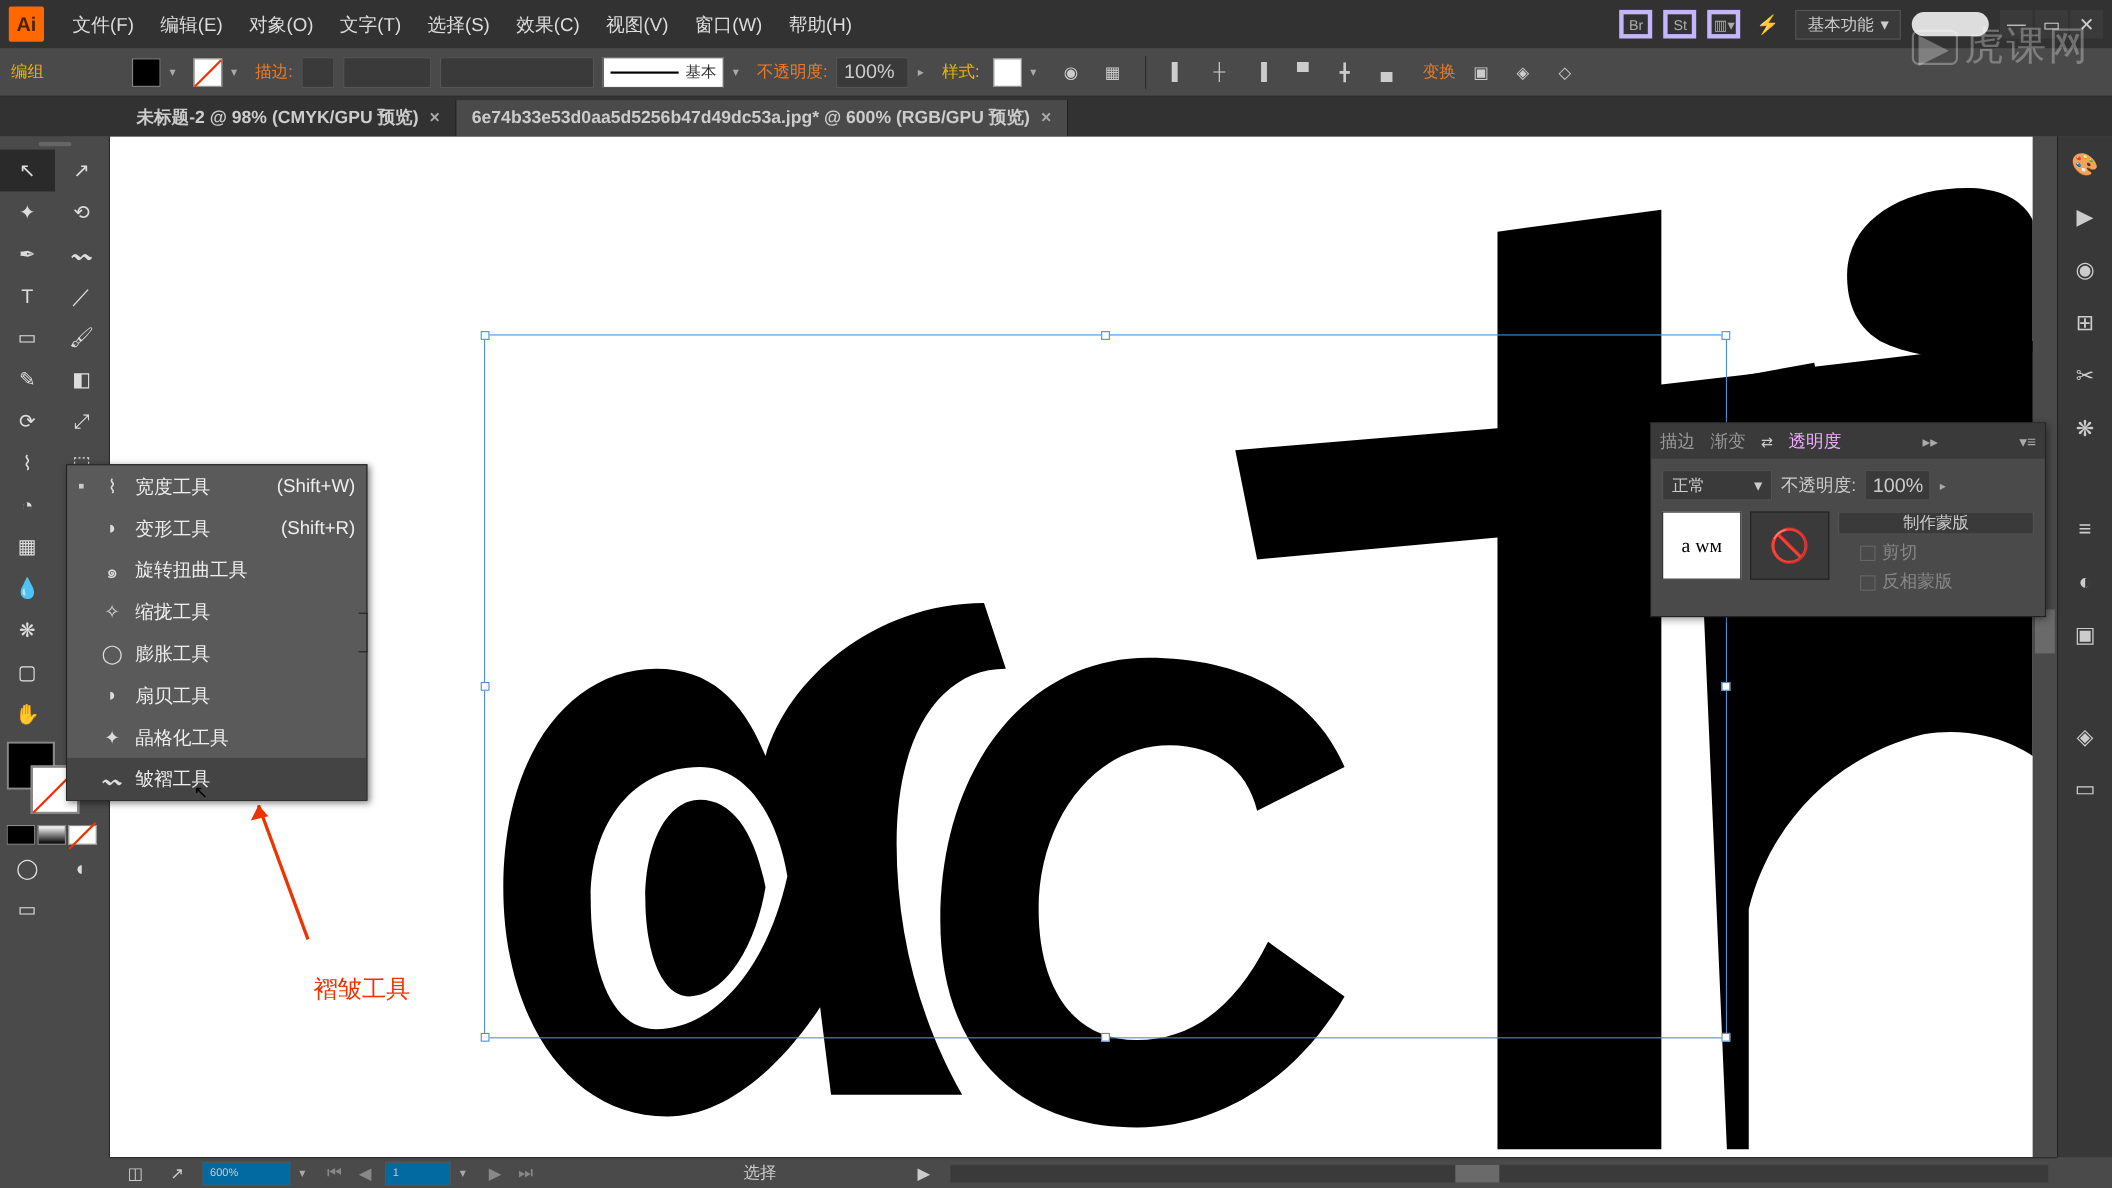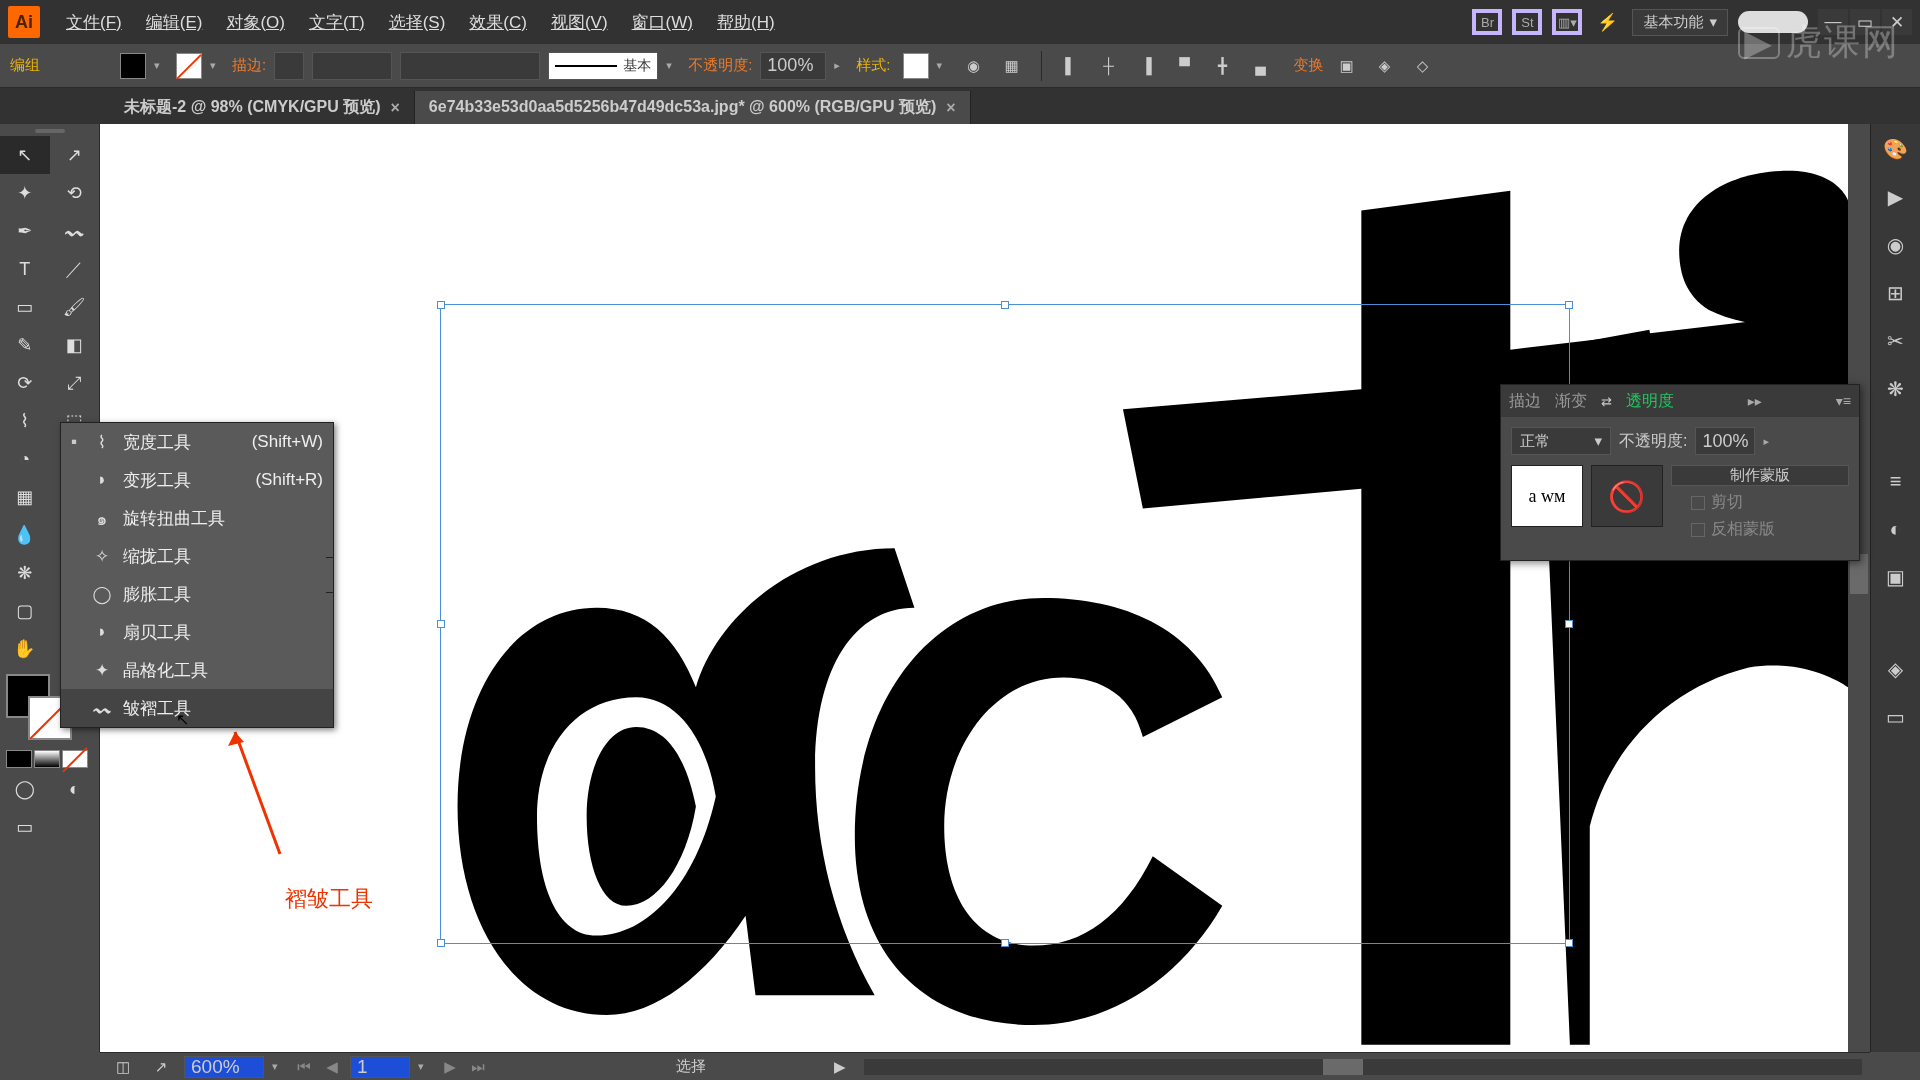--- a/index.html
+++ b/index.html
@@ -1,21 +1,21 @@
 <!DOCTYPE html>
 <html><head>
 <meta charset="utf-8">
 <style>
 * { margin: 0; padding: 0; box-sizing: border-box; font-family: "Microsoft YaHei", sans-serif; }
 body { background: #4a4a4a; width: 1920px; height: 1080px; overflow: hidden; position: relative; }
 
 
 .menubar { height: 44px; background: #323232; display: flex; align-items: center; padding: 0 8px; color: #ddd; font-size: 17px; }
 .app-icon { width: 32px; height: 32px; background: #ff6700; color: #4a2400; display: flex; align-items: center; justify-content: center; font-weight: bold; font-size: 18px; margin-right: 14px; border-radius: 2px; }
-.menu-item { padding: 0 12px; cursor: pointer; text-decoration: underline; }
+.menu-item { padding: 0 12px; cursor: pointer; }
 .menubar-right { margin-left: auto; display: flex; align-items: center; gap: 10px; }
 .mb-box { width: 30px; height: 26px; border: 4px solid #c4b5fd; display: flex; align-items: center; justify-content: center; font-size: 13px; color: #aaa; }
 .workspace-dd { background: #3a3a3a; border: 1px solid #555; padding: 3px 10px; color: #ccc; font-size: 15px; display: flex; align-items: center; gap: 6px; }
 .search-box { width: 70px; height: 22px; background: #ddd; border-radius: 11px; }
 .win-ctrl { display: flex; gap: 2px; }
 .win-btn { width: 30px; height: 26px; background: #3a3a3a; display: flex; align-items: center; justify-content: center; color: #ccc; }
 
 
 .controlbar { height: 44px; background: #4a4a4a; border-bottom: 1px solid #2a2a2a; display: flex; align-items: center; padding: 0 10px; color: #ccc; font-size: 15px; gap: 8px; }
 .ctrl-label { color: #eab308; margin-right: 4px; }
@@ -75,35 +75,35 @@
 .vscroll { position: absolute; right: 0; top: 0; width: 22px; bottom: 0; background: #4a4a4a; }
 .vthumb { position: absolute; right: 2px; width: 18px; background: #6a6a6a; }
 
 
 .right-col { width: 50px; background: #383838; border-left: 1px solid #222; display: flex; flex-direction: column; align-items: center; padding-top: 8px; gap: 14px; }
 .dock-icon { width: 34px; height: 34px; display: flex; align-items: center; justify-content: center; color: #ccc; font-size: 20px; cursor: pointer; }
 
 
 .panel { position: absolute; right: 60px; top: 384px; width: 360px; background: #4a4a4a; border: 1px solid #222; box-shadow: 2px 2px 8px rgba(0,0,0,.5); z-index: 50; }
 .panel-tabs { display: flex; height: 32px; background: #3a3a3a; align-items: center; padding: 0 8px; gap: 14px; color: #999; font-size: 16px; }
-.panel-tab.active { color: #22c55e; }
+.panel-tab.active { color: #f0abfc; }
 .panel-tab { cursor: pointer; }
 .panel-menu { margin-left: auto; color: #aaa; font-size: 14px; cursor: pointer; }
 .panel-body { padding: 10px; color: #ccc; font-size: 16px; }
 .panel-row { display: flex; align-items: center; gap: 8px; margin-bottom: 10px; }
 .dd { background: #3a3a3a; border: 1px solid #555; height: 28px; padding: 0 8px; display: flex; align-items: center; color: #ccc; font-size: 15px; }
 .thumb { width: 72px; height: 62px; background: #fff; border: 1px solid #222; display: flex; align-items: center; justify-content: center; }
 .thumb-mask { width: 72px; height: 62px; background: #3a3a3a; border: 1px solid #222; display: flex; align-items: center; justify-content: center; color: #888; font-size: 30px; }
 .panel-btn { flex: 1; background: #3a3a3a; border: 1px solid #555; height: 30px; display: flex; align-items: center; justify-content: center; color: #ccc; font-size: 15px; cursor: pointer; }
 .chk-row { display: flex; align-items: center; gap: 6px; color: #888; margin-left: 20px; }
 .chk { width: 14px; height: 14px; border: 1px solid #666; }
 
 
 .statusbar { height: 28px; background: #4a4a4a; border-top: 1px solid #2a2a2a; display: flex; align-items: center; padding: 0 8px; color: #ccc; font-size: 15px; gap: 8px; position: absolute; bottom: 0; left: 100px; right: 50px; }
-.zoom-box { width: 80px; height: 22px; background: #1d4ed8; border: 1px solid #555; color: #ccc; padding: 0 6px; font-size: 19px; }
+.zoom-box { width: 80px; height: 22px; background: #0369a1; border: 1px solid #555; color: #ccc; padding: 0 6px; font-size: 10px; }
 .nav-btn { width: 20px; height: 20px; display: flex; align-items: center; justify-content: center; color: #888; cursor: pointer; }
 .hscroll { flex: 1; height: 16px; background: #3a3a3a; margin-left: 10px; position: relative; }
 .hthumb { position: absolute; height: 100%; background: #6a6a6a; }
 
 .watermark { position: absolute; right: 20px; top: 18px; color: rgba(255,255,255,.3); font-size: 36px; font-weight: 300; z-index: 200; letter-spacing: 2px; display: flex; align-items: center; gap: 6px; }
 .watermark .wm-icon { width: 42px; height: 32px; border: 2px solid rgba(255,255,255,.3); border-radius: 6px; display: flex; align-items: center; justify-content: center; }
 
 .cursor-img { position: absolute; left: 176px; top: 710px; color: #000; font-size: 16px; z-index: 150; }
 </style>
 </head>

